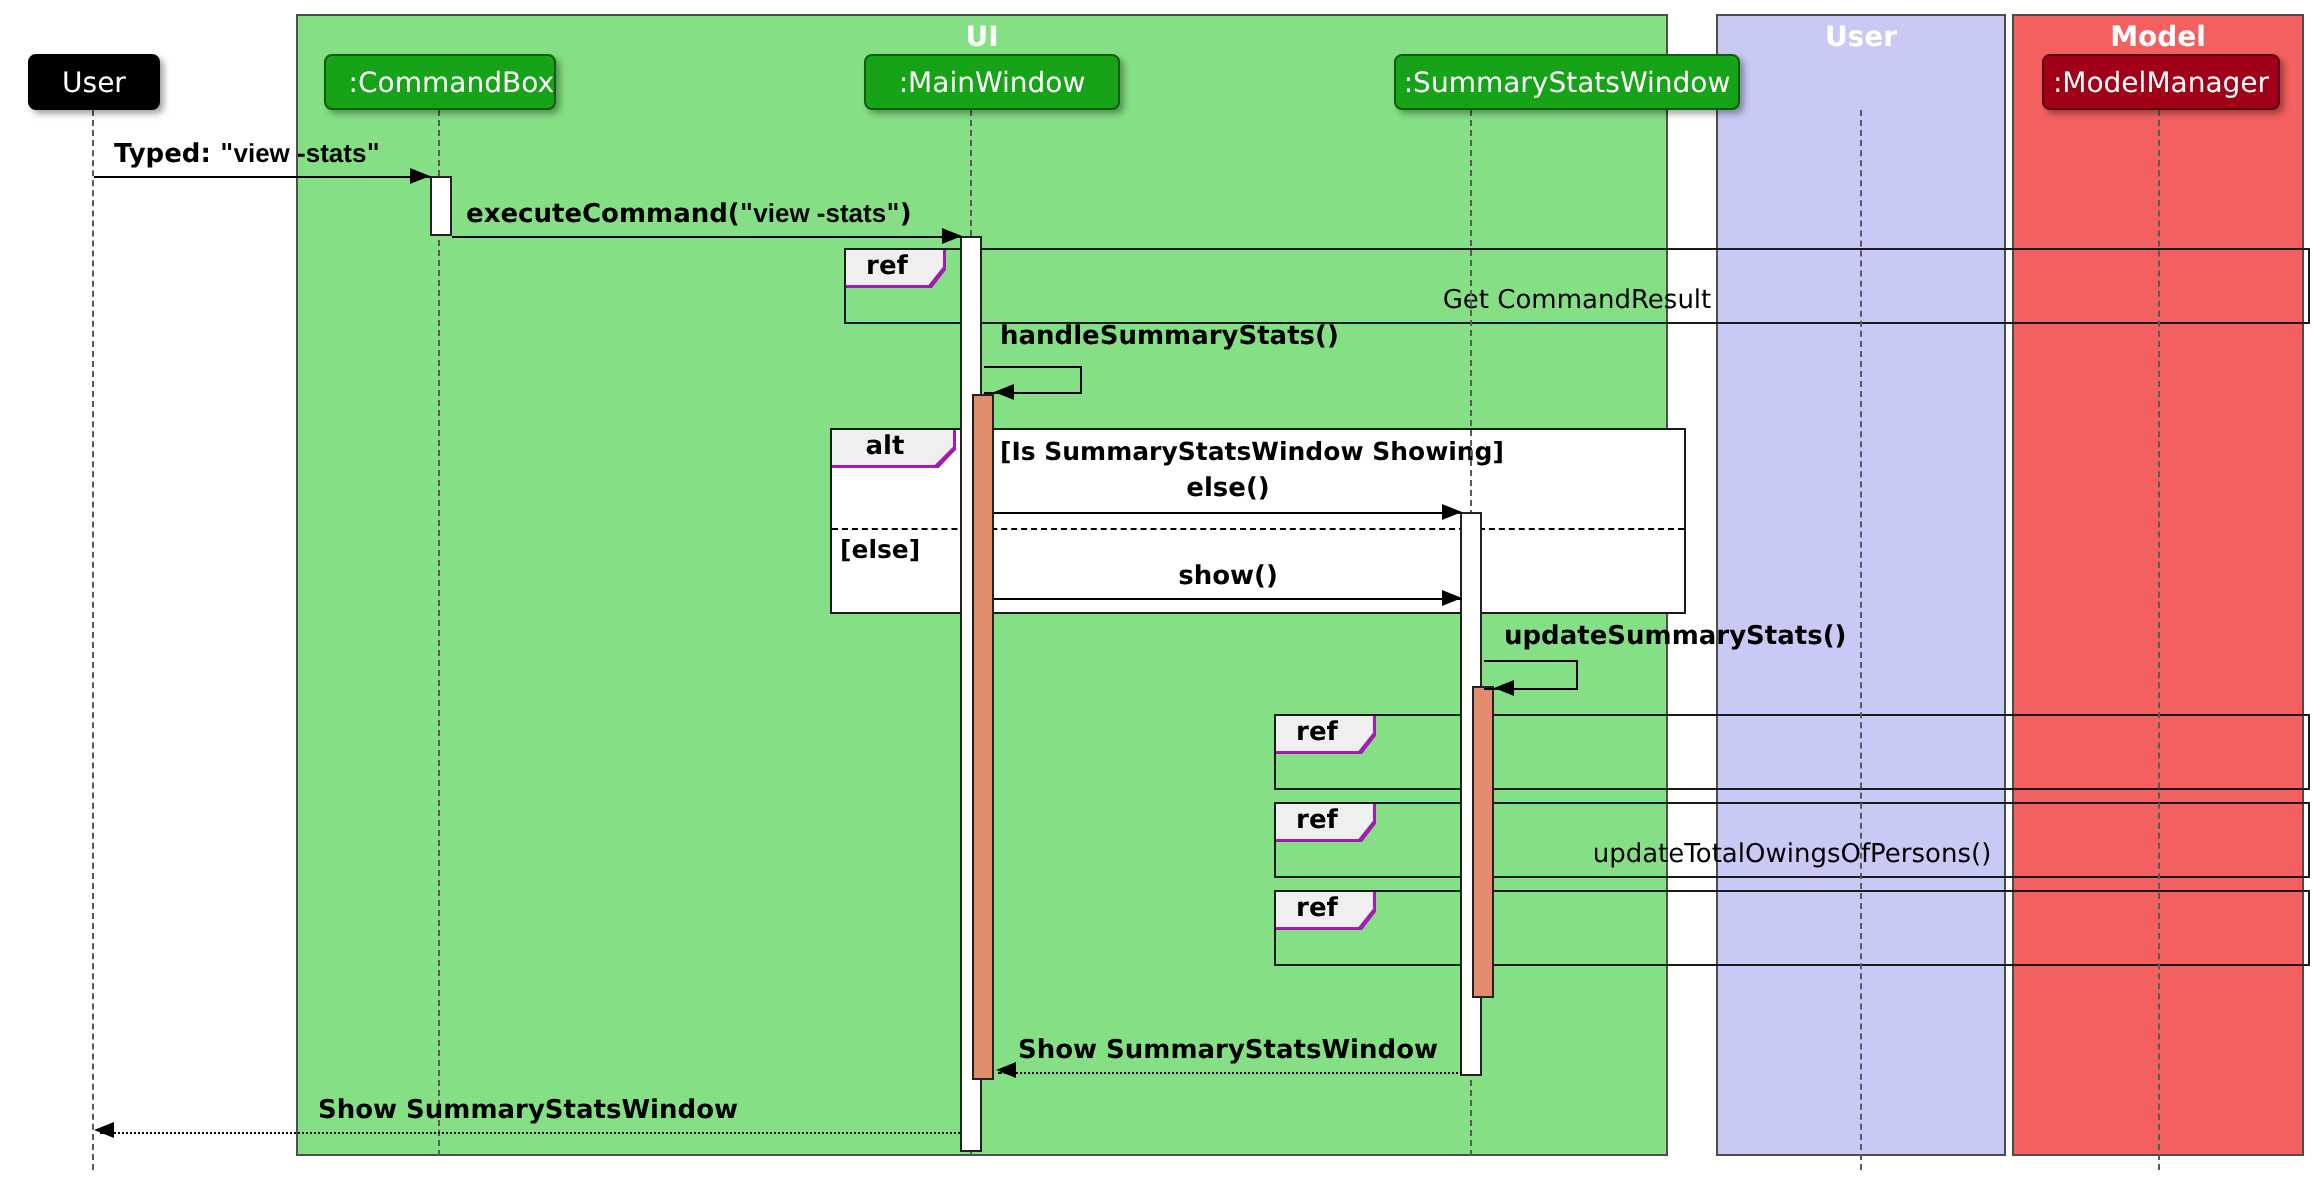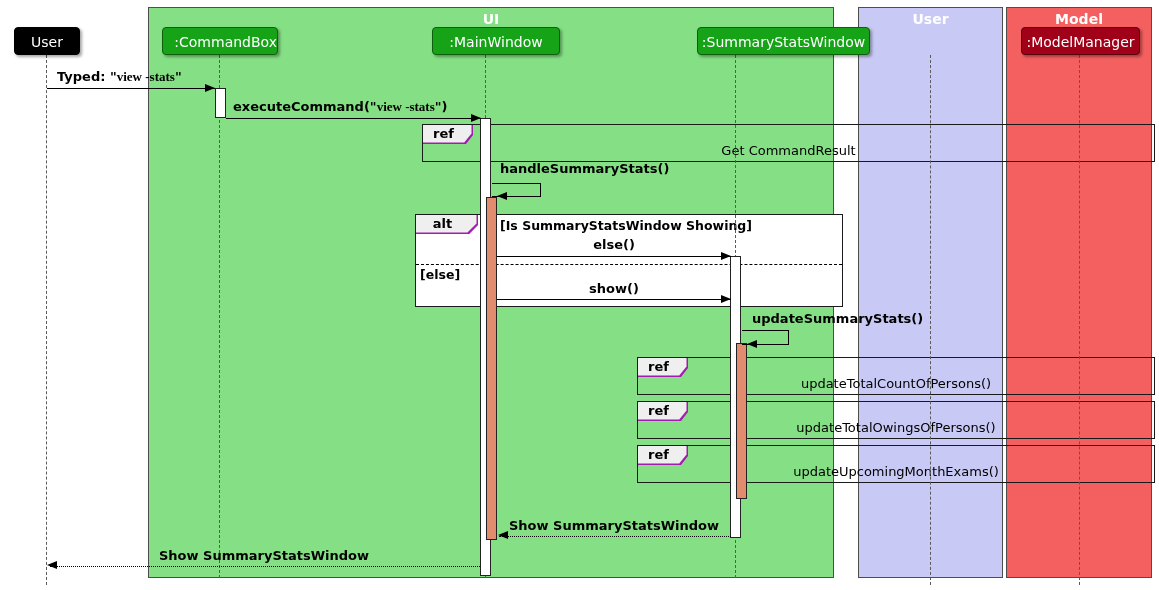--- a/index.html
+++ b/index.html
@@ -37,21 +37,21 @@
        box-shadow:2px 2px 3px rgba(0,0,0,.35);white-space:nowrap;}
   .p-user{background:var(--participant-user-bg,#000);border:1px solid #000;}
   .p-green{background:var(--participant-ui-bg,#17A317);border:1.5px solid #0E5E0E;}
   .p-blue{background:var(--participant-logic-bg,#3333C4);border:1.5px solid #1A1A80;}
   .p-red{background:var(--participant-model-bg,#A00018);border:1.5px solid #5C000E;}
   
   .mline{position:absolute;height:0;border-top:1px solid #000;z-index:6;}
   .mline.dotted{border-top:1px dotted #000;}
   .mlabel{position:absolute;font-weight:bold;font-size:13px;white-space:nowrap;z-index:6;}
   .mlabel.centered{transform:translateX(-50%);}
-  .mono{font-family:Liberation Serif, serif;}
+  .mono{font-family:Liberation Sans, sans-serif;}
   .ah{position:absolute;width:0;height:0;z-index:7;}
   .ah-r{border-top:4.5px solid transparent;border-bottom:4.5px solid transparent;
         border-left:10px solid #000;}
   .ah-l{border-top:4.5px solid transparent;border-bottom:4.5px solid transparent;
         border-right:10px solid #000;}
   .selfloop{position:absolute;border:1px solid #000;border-left:none;z-index:6;
         box-sizing:border-box;background:transparent;}
 </style>
 </head>
 <body>
@@ -84,37 +84,35 @@
     <span class="guard" style="left:84px;top:3px;">[Is SummaryStatsWindow Showing]</span>
     <div class="alt-divider" style="top:49px;"></div>
     <span class="guard" style="left:4px;top:52px;">[else]</span>
   </div>
 
   <div class="opframe" style="left:637px;top:357px;width:518px;height:38px;">
     <div class="pent" style="width:50px;height:19px;">
       <div class="pent-fill"></div>
       <span class="pent-label">ref</span>
     </div>
-    <span class="op-text">updateTotalCountOfPersons()</span>
   </div>
 
   <div class="opframe" style="left:637px;top:401px;width:518px;height:38px;">
     <div class="pent" style="width:50px;height:19px;">
       <div class="pent-fill"></div>
       <span class="pent-label">ref</span>
     </div>
     <span class="op-text">updateTotalOwingsOfPersons()</span>
   </div>
 
   <div class="opframe" style="left:637px;top:445px;width:518px;height:38px;">
     <div class="pent" style="width:50px;height:19px;">
       <div class="pent-fill"></div>
       <span class="pent-label">ref</span>
     </div>
-    <span class="op-text">updateUpcomingMonthExams()</span>
   </div>
 
   <div class="lifeline" style="left:46px;top:55px;height:530px;"></div>
   <div class="lifeline" style="left:219px;top:55px;height:523px;"></div>
   <div class="lifeline" style="left:485px;top:55px;height:523px;"></div>
   <div class="lifeline" style="left:735px;top:55px;height:523px;"></div>
   <div class="lifeline" style="left:930px;top:55px;height:530px;"></div>
   <div class="lifeline" style="left:1079px;top:55px;height:530px;"></div>
 
   <div class="act" style="left:215px;top:88px;height:30px;"></div>

